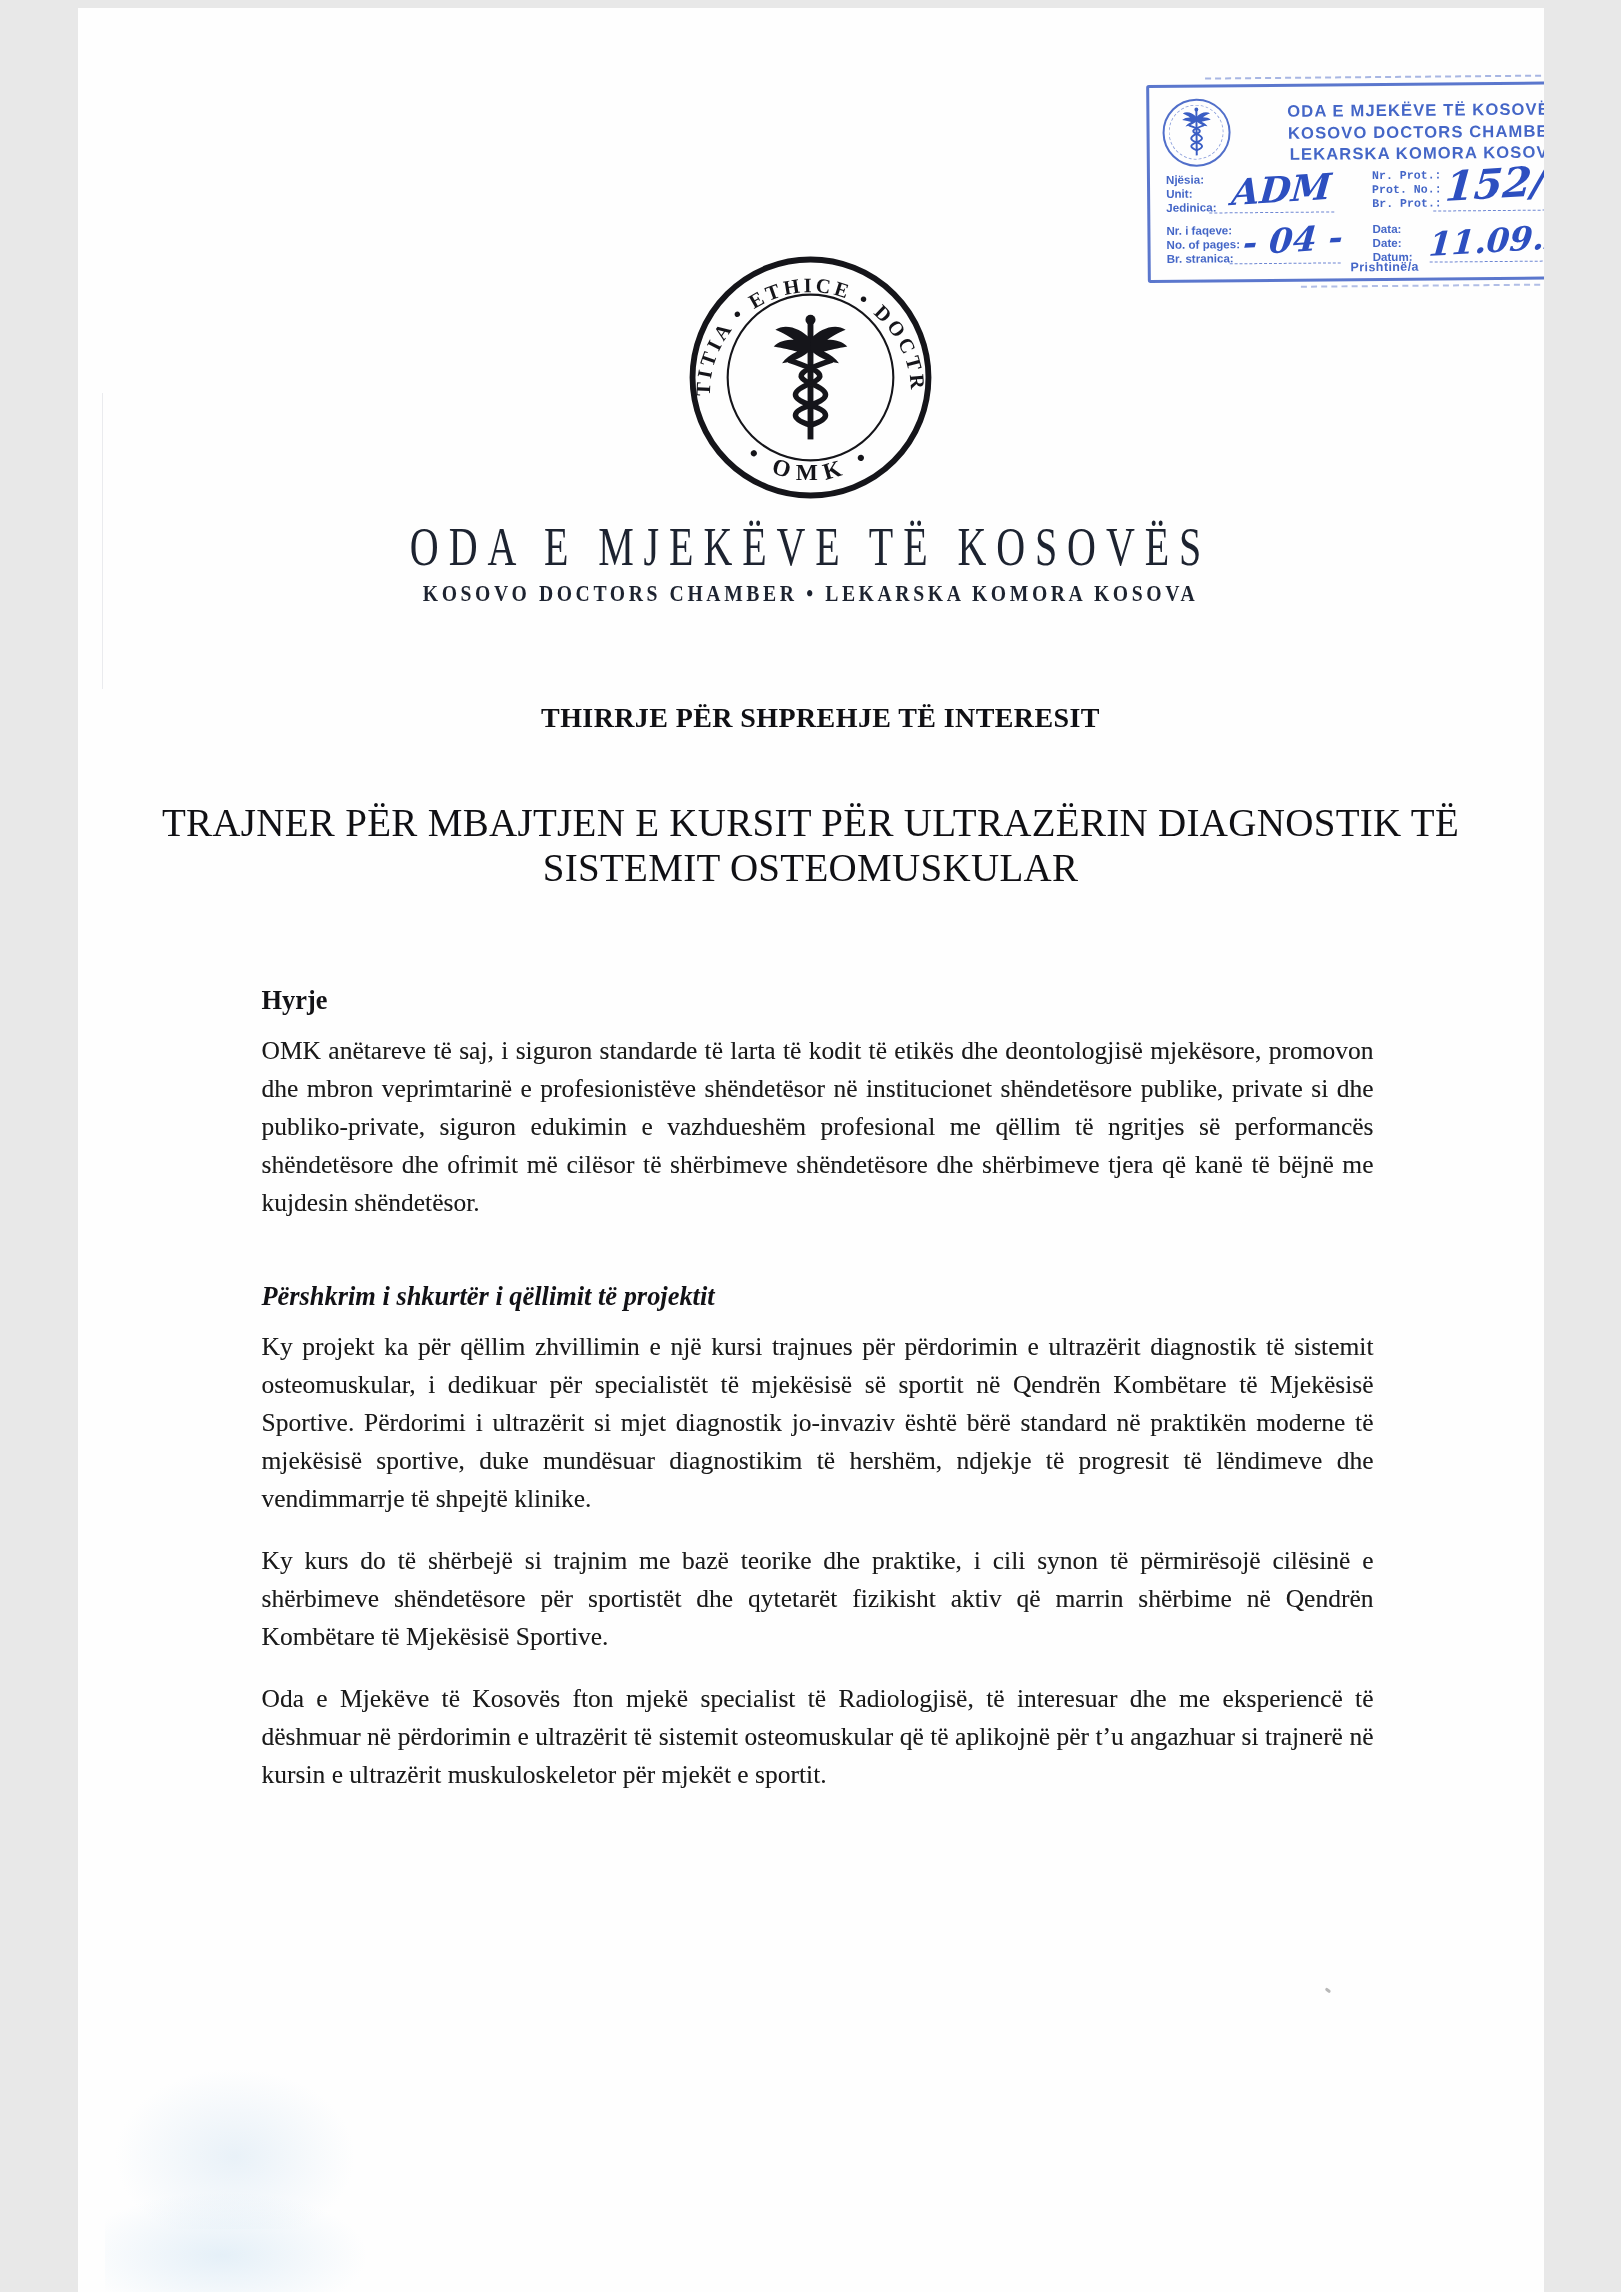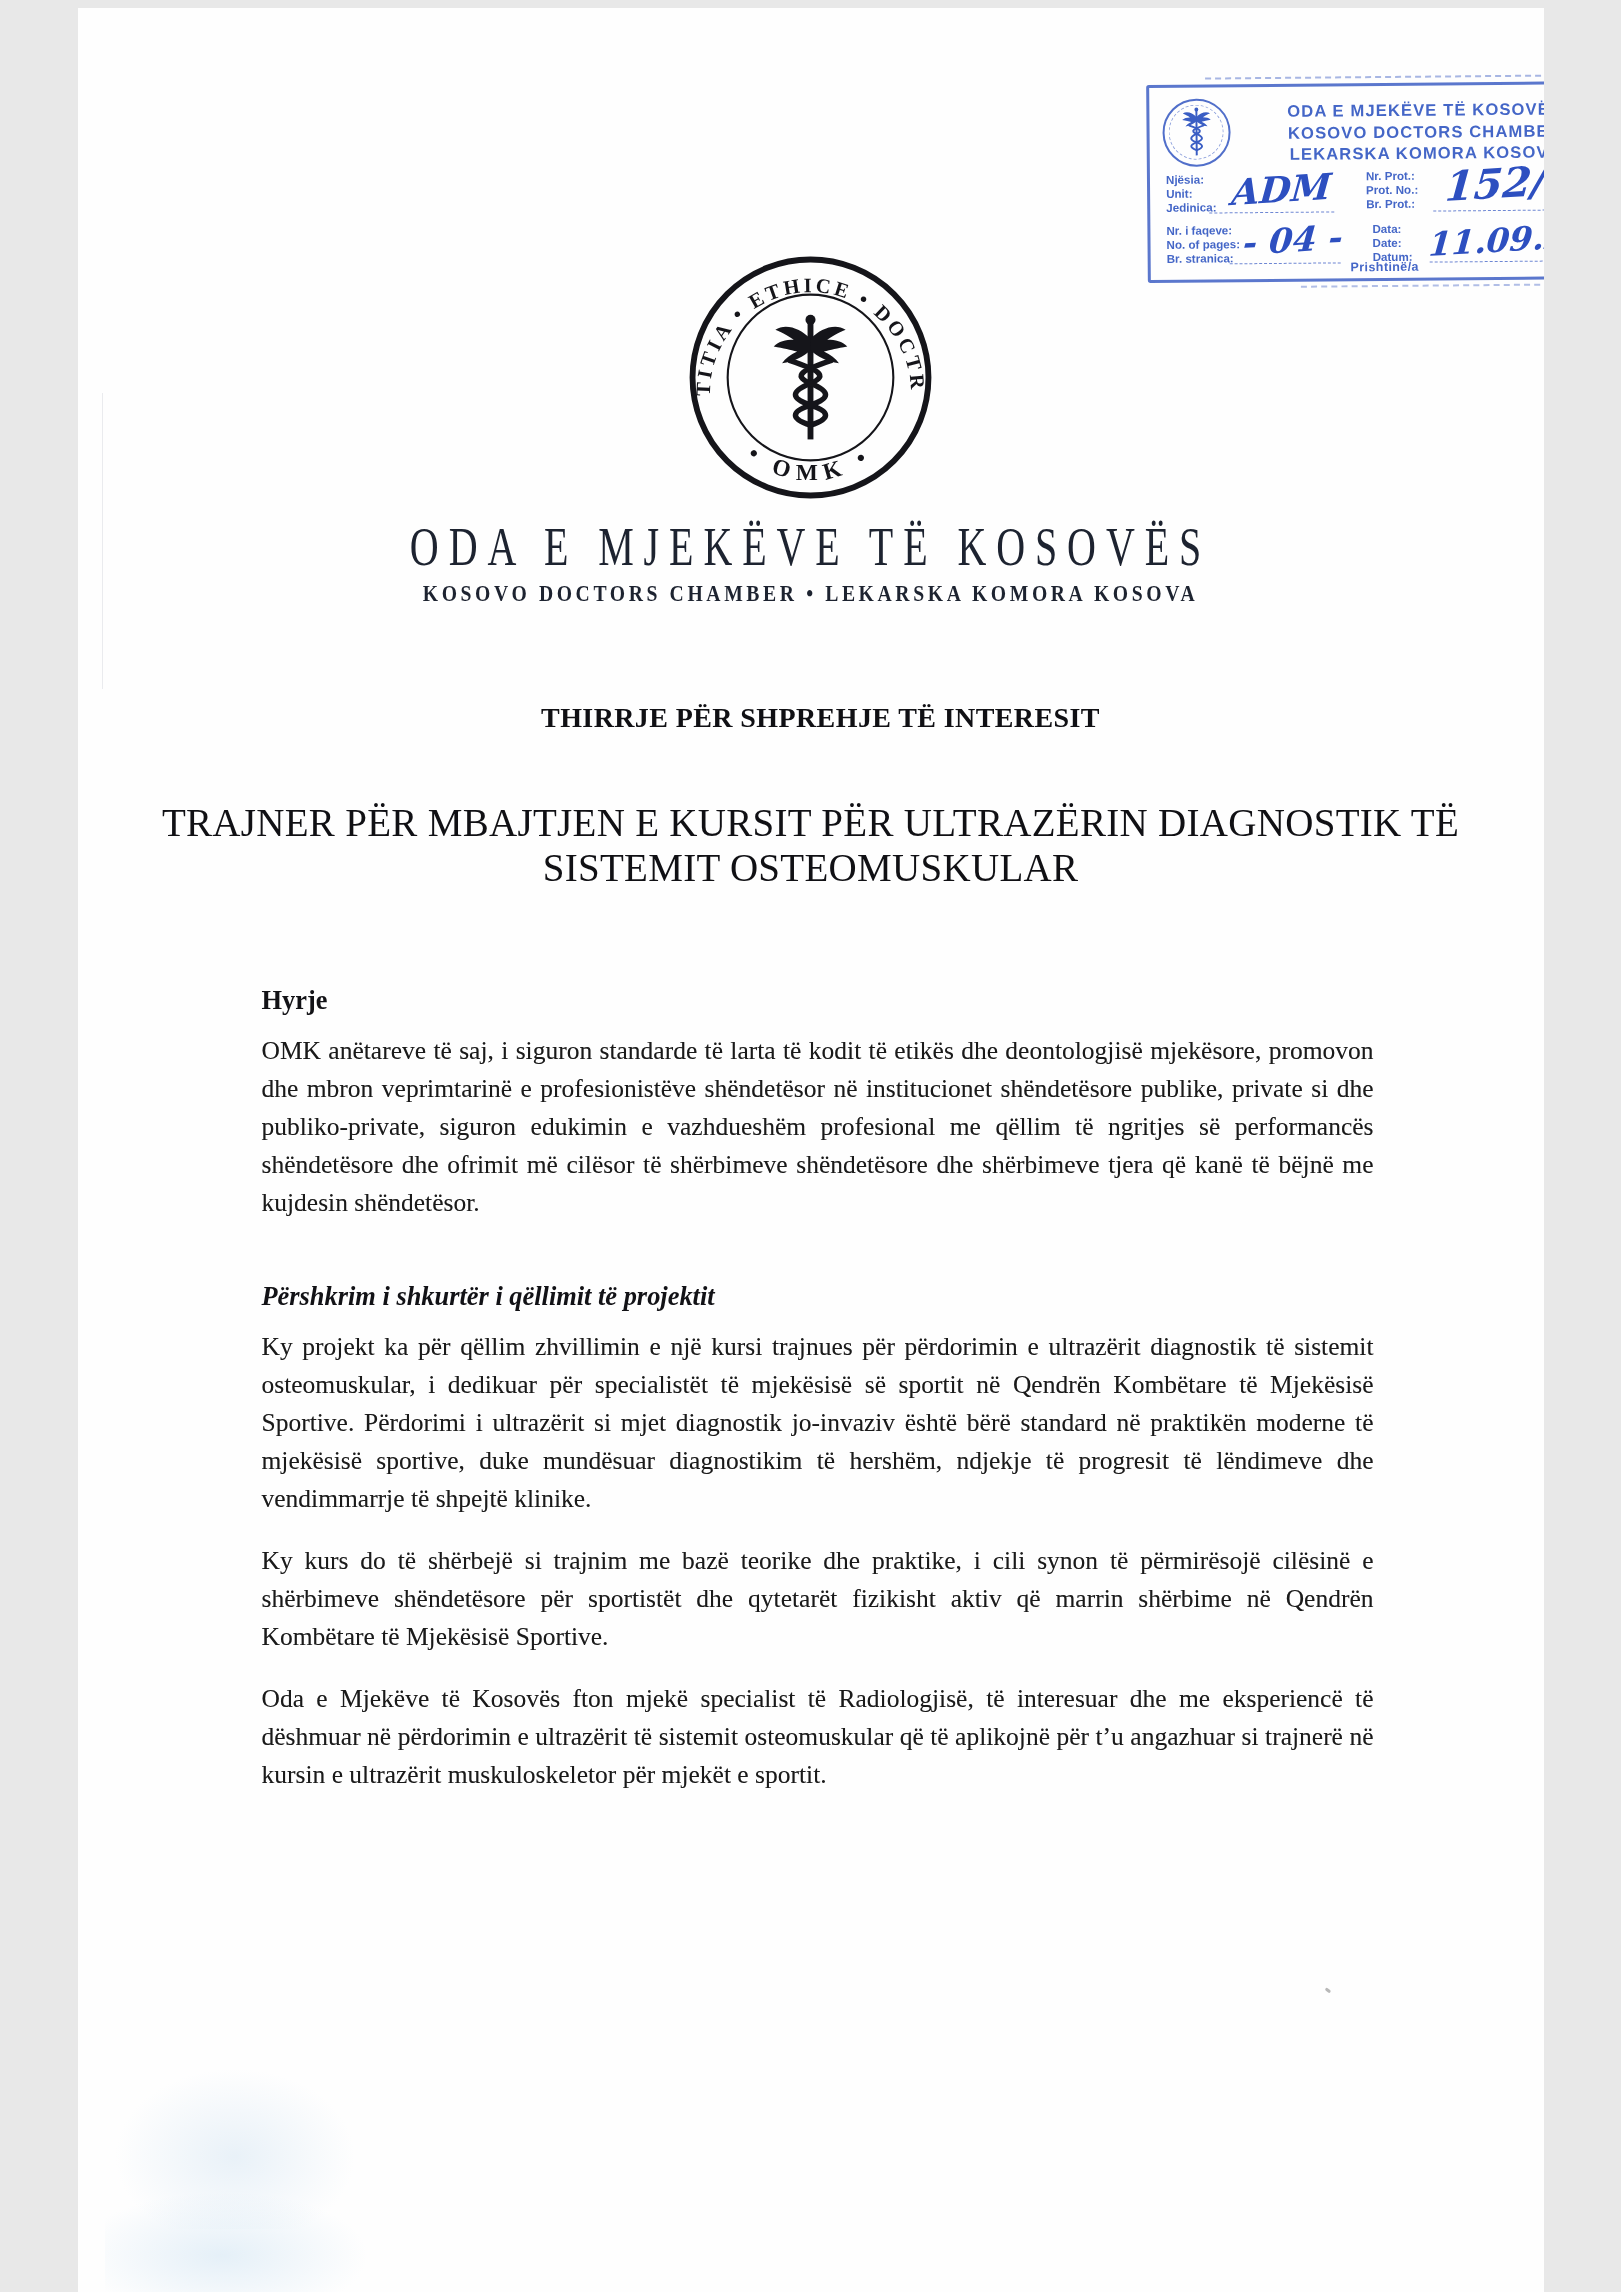--- a/index.html
+++ b/index.html
@@ -35,21 +35,21 @@
     border:2.7px solid rgba(62,95,196,0.9); border-radius:50%;
     display:flex; align-items:center; justify-content:center;
   }
   .stamp-logo .ring{position:absolute; inset:4.5px; border:0.9px dashed rgba(62,95,196,0.55); border-radius:50%;}
   .stamp-org{position:absolute; left:88px; right:5.4px; top:14.3px; text-align:center;}
   .stamp-org div{font-weight:bold; font-size:16.6px; line-height:21.5px; letter-spacing:1.1px;
     color:rgba(58,94,196,0.95);}
   .stamp-labels{position:absolute; font-weight:bold; font-size:11.6px; line-height:14px;
     color:rgba(58,94,196,0.95);}
   .lab-unit{left:16px; top:85px;}
-  .lab-prot{left:216px; top:83px;}
+  .lab-prot{left:222px; top:83px;font-family:Liberation Mono, monospace;}
   .lab-pages{left:16px; top:136px;}
   .lab-date{left:222px; top:136px;}
   .hand{
     position:absolute; font-family:"DejaVu Serif", serif; font-style:italic; font-weight:bold;
     color:#2d4fc0; transform:skewX(-8deg) rotate(-3deg); white-space:nowrap;
   }
   .val-unit{left:82px; top:81px; font-size:36px;}
   .val-prot{left:296px; top:72px; font-size:41px;}
   .val-pages{left:93px; top:133px; font-size:34px;}
   .val-date{left:279px; top:134px; font-size:33px;}

